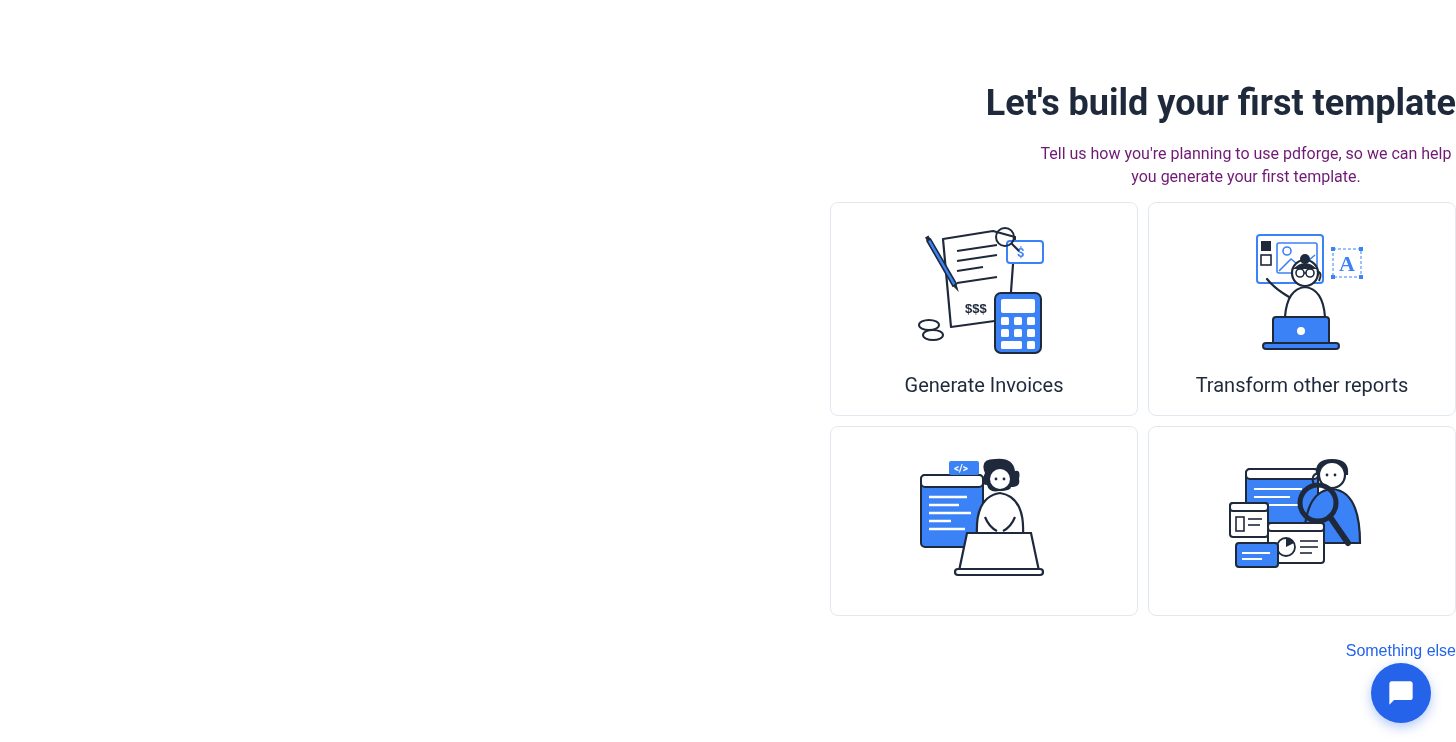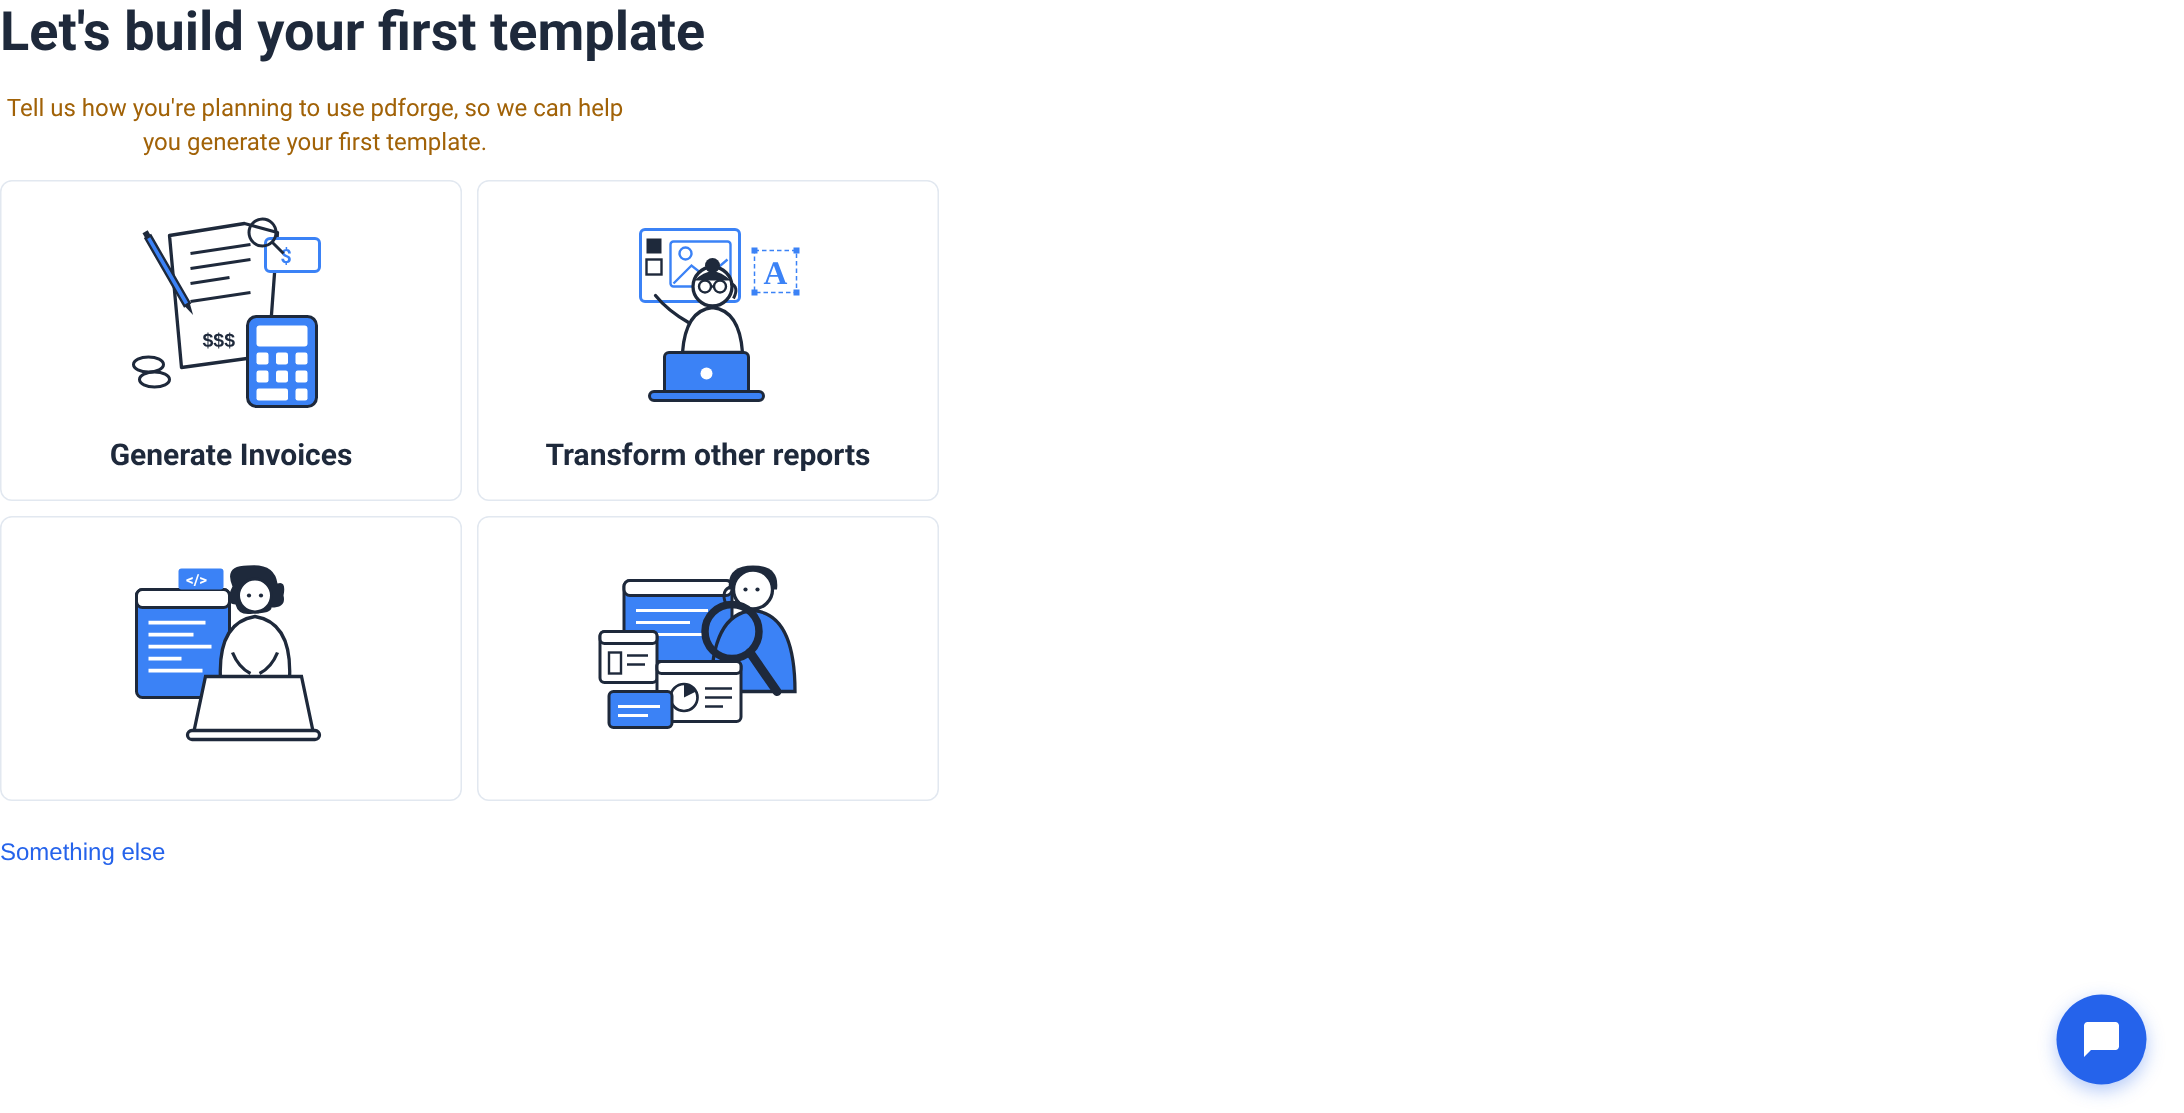--- a/index.html
+++ b/index.html
@@ -11,31 +11,32 @@
       font-family: -apple-system, BlinkMacSystemFont, "Segoe UI", Roboto, "Helvetica Neue", Arial, sans-serif;
       background: #ffffff;
       width: 1456px;
       height: 742px;
       position: relative;
       overflow: hidden;
     }
     .container {
       display: flex;
       flex-direction: column;
-      align-items: flex-start;
+      align-items: flex-end;
+      padding-top: 82px;
     }
     .title {
       font-size: 36px;
       font-weight: 700;
       color: #1e293b;
       margin-bottom: 18px;
     }
     .subtitle {
       font-size: 16px;
-      color: #a16207;
+      color: #701a75;
       text-align: center;
       line-height: 1.45;
       max-width: 420px;
       margin-bottom: 14px;
     }
     .cards-grid {
       display: grid;
       grid-template-columns: repeat(2, 308px);
       gap: 10px;
       margin-bottom: 26px;
@@ -54,21 +55,21 @@
     .card-illustration {
       width: 160px;
       height: 140px;
       display: flex;
       align-items: center;
       justify-content: center;
       margin-bottom: 10px;
     }
     .card-title {
       font-size: 20px;
-      font-weight: 700;
+      font-weight: 400;
       color: #1e293b;
       text-align: center;
     }
     .something-else {
       font-size: 16px;
       color: #2563eb;
       font-weight: 500;
       cursor: pointer;
       background: none;
       border: none;

